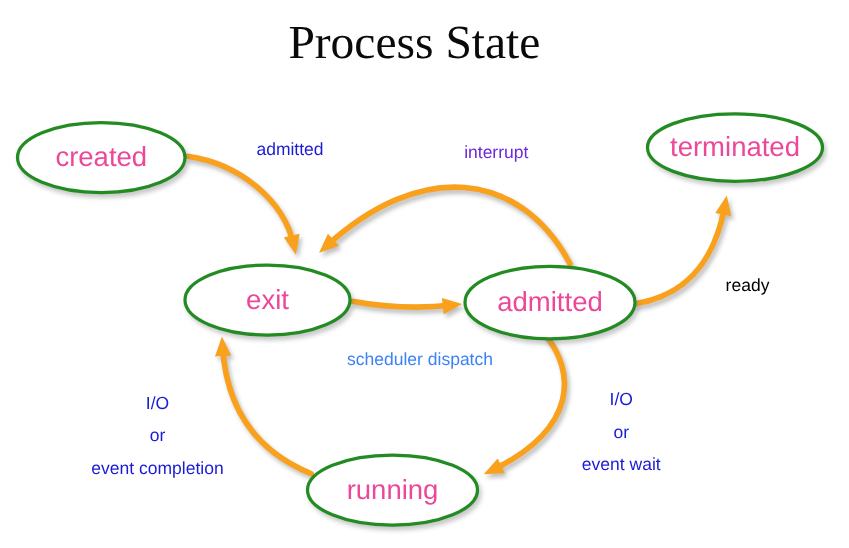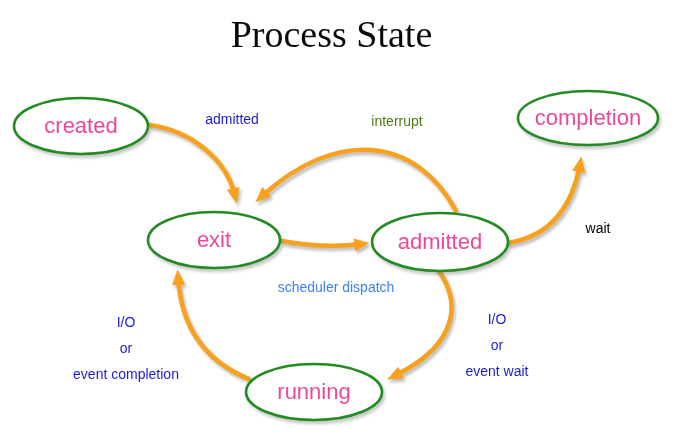--- a/index.html
+++ b/index.html
@@ -52,21 +52,21 @@
   }
   .edge-label {
     position: absolute;
     transform: translate(-50%, -50%);
     font-size: 14px;
     line-height: 26px;
     text-align: center;
     white-space: pre-line;
   }
   .lbl-blue   { color: #1b1bd6; }
-  .lbl-red    { color: #4d7c0f; }
+  .lbl-red    { color: #6d28d9; }
   .lbl-maroon { color: #3b82f6; }
   .lbl-black  { color: #000000; }
 </style>
 </head>
 <body>
 
 <div class="canvas">
 
   <div class="title">Process State</div>
 
@@ -89,29 +89,29 @@
     <g class="ellipses">
       <ellipse cx="81" cy="126" rx="67" ry="28"></ellipse>
       <ellipse cx="588" cy="118" rx="70" ry="27"></ellipse>
       <ellipse cx="214" cy="240" rx="66" ry="28"></ellipse>
       <ellipse cx="440" cy="242" rx="68" ry="29"></ellipse>
       <ellipse cx="314" cy="392" rx="68" ry="28"></ellipse>
     </g>
   </svg>
 
   <div class="state-label" style="left:81px;  top:126px;">created</div>
-  <div class="state-label" style="left:588px; top:118px;">completion</div>
+  <div class="state-label" style="left:588px; top:118px;">terminated</div>
   <div class="state-label" style="left:214px; top:240px;">exit</div>
   <div class="state-label" style="left:440px; top:242px;">admitted</div>
   <div class="state-label" style="left:314px; top:392px;">running</div>
 
   <div class="edge-label lbl-blue" style="left:232px; top:119px;">admitted</div>
   <div class="edge-label lbl-red" style="left:397px; top:121px;">interrupt</div>
   <div class="edge-label lbl-maroon" style="left:336px; top:287px;">scheduler dispatch</div>
-  <div class="edge-label lbl-black" style="left:598px; top:228px;">wait</div>
+  <div class="edge-label lbl-black" style="left:598px; top:228px;">ready</div>
   <div class="edge-label lbl-blue" style="left:126px; top:348px;">I/O
 or
 event completion</div>
   <div class="edge-label lbl-blue" style="left:497px; top:345px;">I/O
 or
 event wait</div>
 
 </div>
 
 </body></html>

